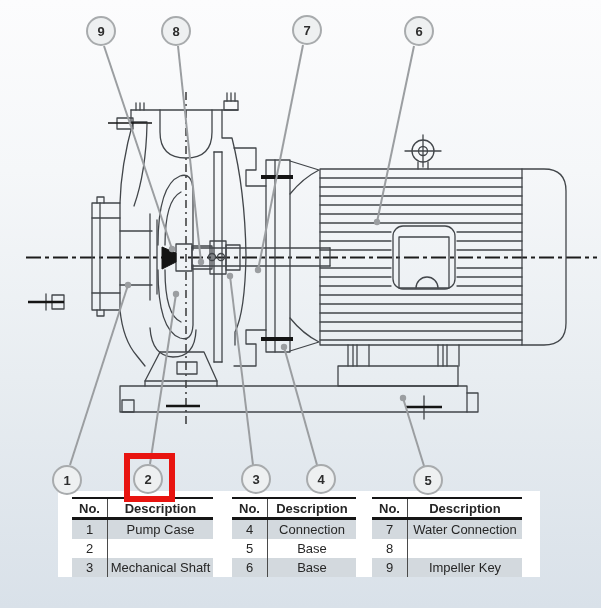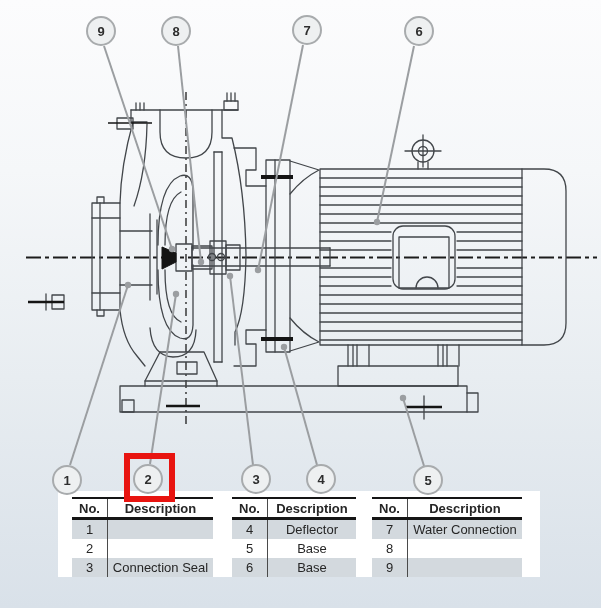--- a/index.html
+++ b/index.html
@@ -226,38 +226,39 @@
 
   <div class="table-panel">
 
     <div class="parts-table" style="left:14px;width:141px">
       <div class="thead">
         <div class="cell no">No.</div>
         <div class="cell desc">Description</div>
       </div>
       <div class="trow shade">
         <div class="cell no">1</div>
+        <div class="cell desc">Pump Case</div>
       </div>
       <div class="trow">
         <div class="cell no">2</div>
       </div>
       <div class="trow shade">
         <div class="cell no">3</div>
-        <div class="cell desc">Connection Seal</div>
+        <div class="cell desc">Mechanical Shaft</div>
       </div>
     </div>
 
     <div class="parts-table" style="left:174px;width:124px">
       <div class="thead">
         <div class="cell no">No.</div>
         <div class="cell desc">Description</div>
       </div>
       <div class="trow shade">
         <div class="cell no">4</div>
-        <div class="cell desc">Deflector</div>
+        <div class="cell desc">Connection</div>
       </div>
       <div class="trow">
         <div class="cell no">5</div>
         <div class="cell desc">Base</div>
       </div>
       <div class="trow shade">
         <div class="cell no">6</div>
         <div class="cell desc">Base</div>
       </div>
     </div>
@@ -269,17 +270,18 @@
       </div>
       <div class="trow shade">
         <div class="cell no">7</div>
         <div class="cell desc">Water Connection</div>
       </div>
       <div class="trow">
         <div class="cell no">8</div>
       </div>
       <div class="trow shade">
         <div class="cell no">9</div>
+        <div class="cell desc">Impeller Key</div>
       </div>
     </div>
 
   </div>
 </div>
 
 </body></html>

